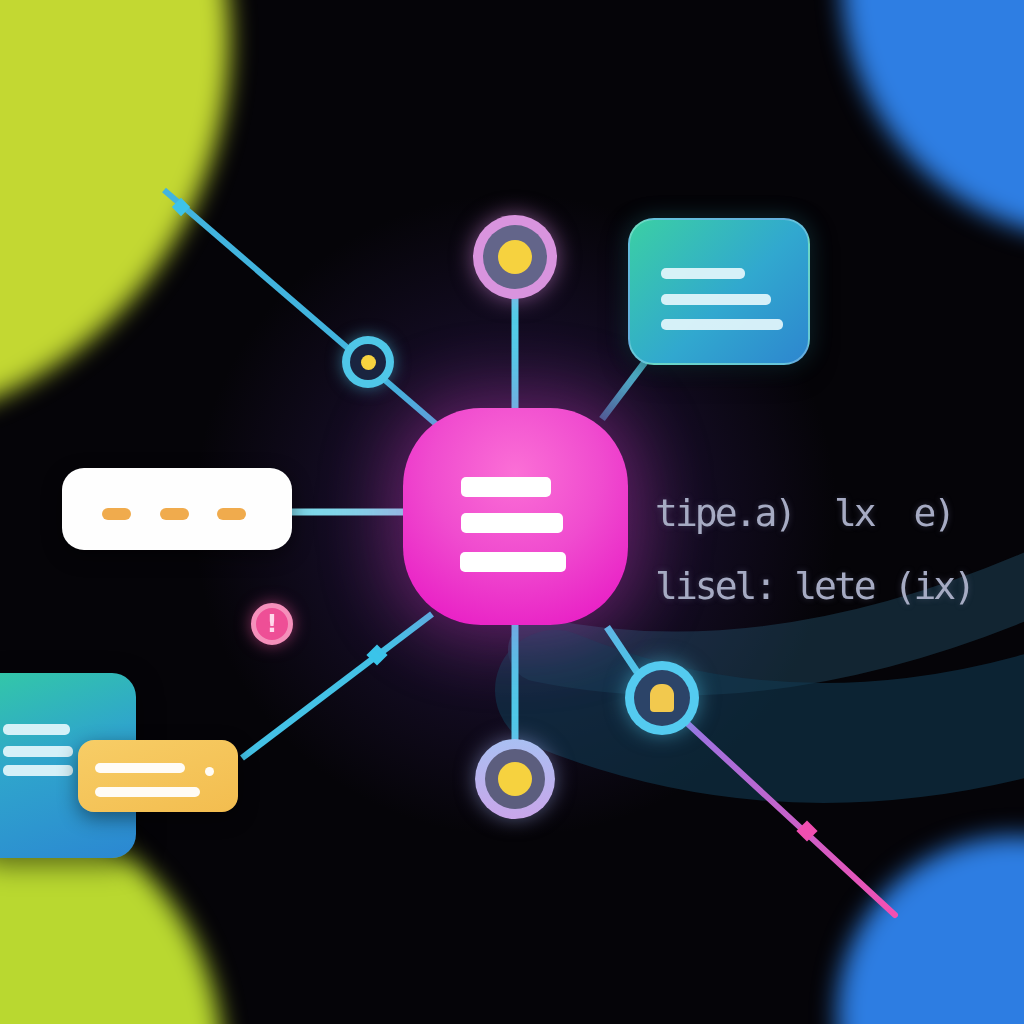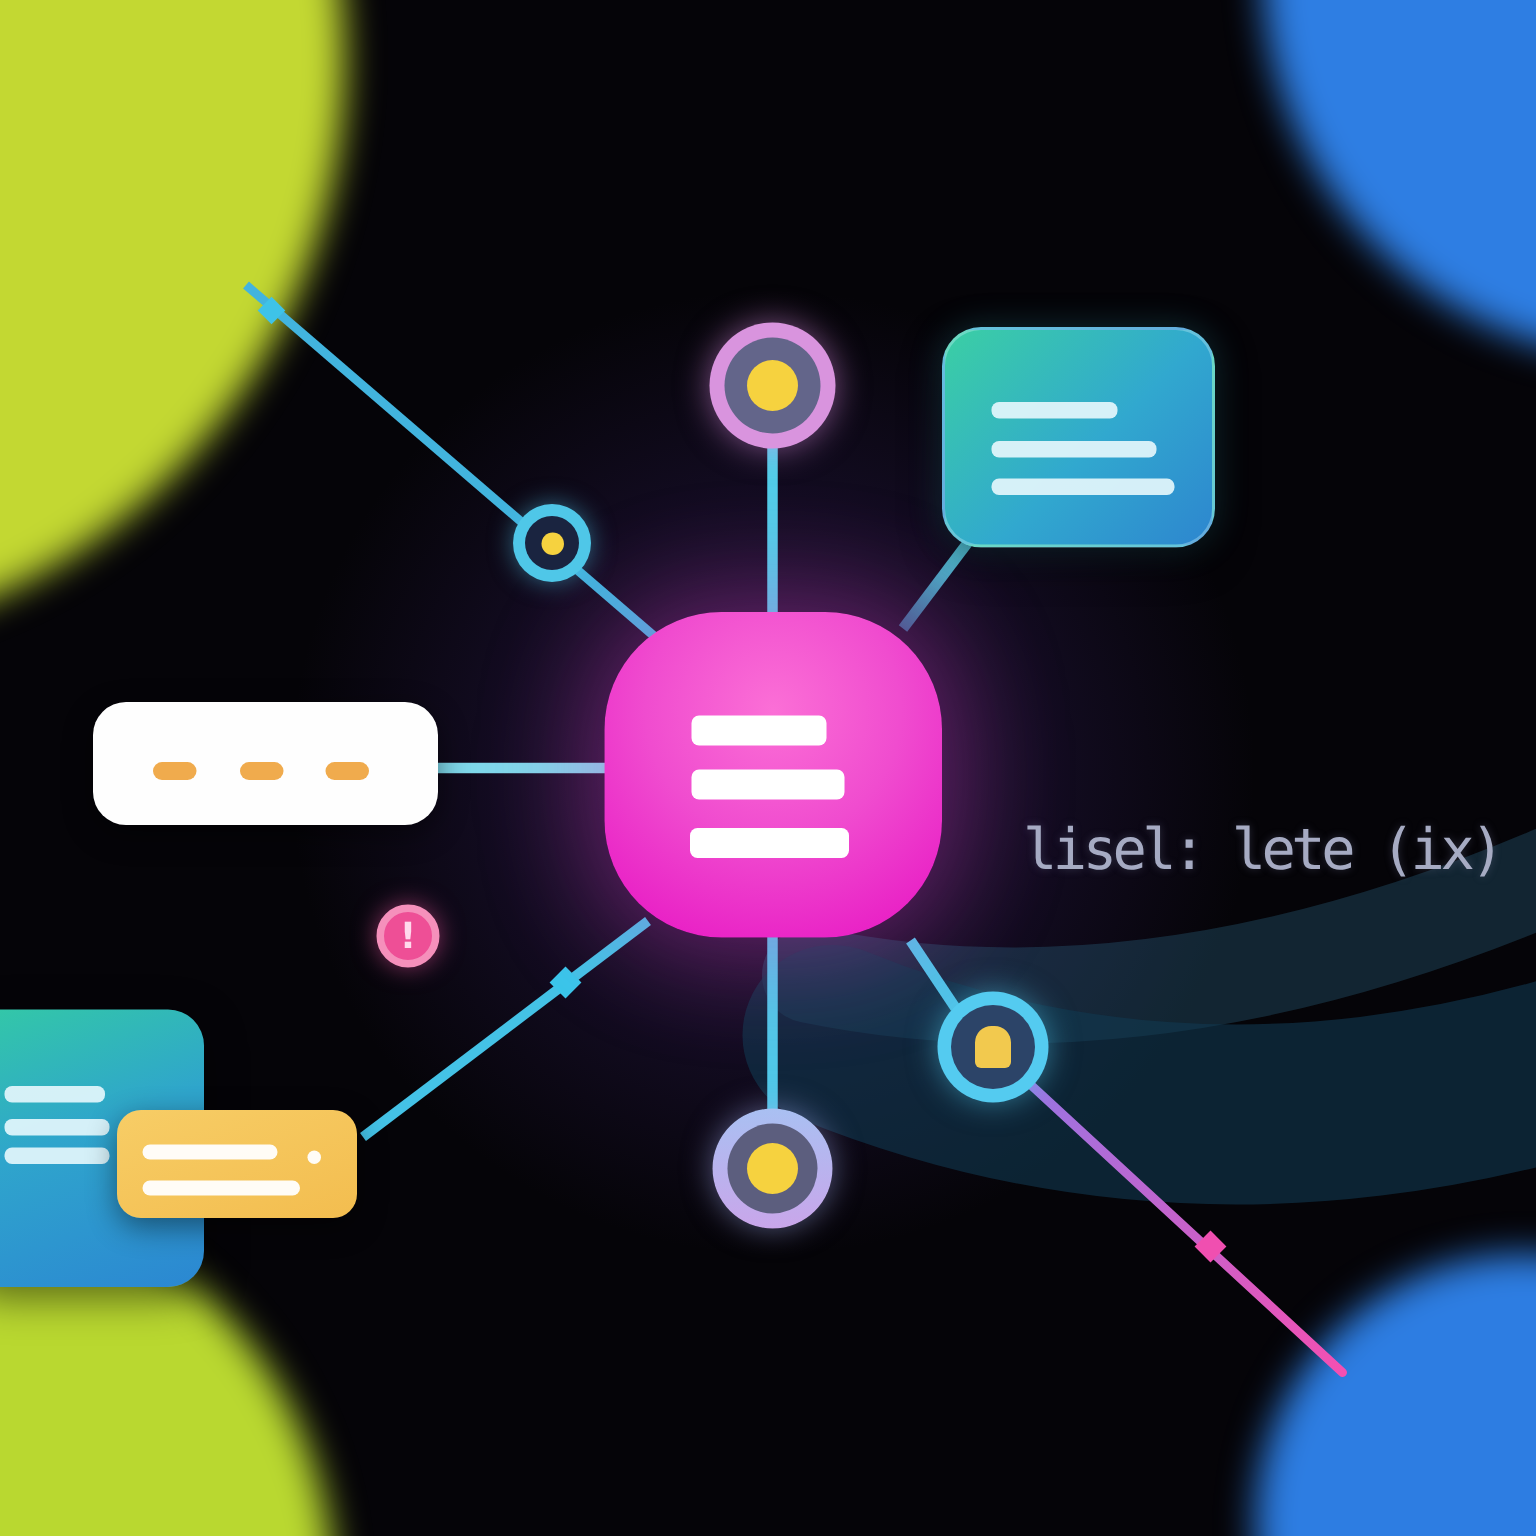--- a/index.html
+++ b/index.html
@@ -76,21 +76,21 @@
     box-shadow:0 6px 20px rgba(0,0,0,0.45);}
   .card-yellow .b1{left:17px;top:23px;width:90px;height:10px;background:rgba(255,255,255,0.95);}
   .card-yellow .b2{left:17px;top:47px;width:105px;height:10px;background:rgba(255,255,255,0.95);}
   .ycdot{position:absolute;left:127px;top:27px;width:9px;height:9px;border-radius:50%;
     background:rgba(255,255,255,0.95);}
 
   
   .code-line{position:absolute;left:655px;color:#a6abc3;white-space:pre;
     font-family:"DejaVu Sans Mono",monospace;font-size:38px;letter-spacing:-3px;
     text-shadow:0 0 6px rgba(120,125,160,0.35);}
-  .cl1{top:406px;} .cl2{top:491px;} .cl3{top:544px;margin-left:27px;}
+  .cl1{top:406px;} .cl2{top:491px;} .cl3{top:564px;}
 </style>
 </head>
 <body>
 
 <div class="stage">
 
   <div class="blob blob-tl"></div>
   <div class="blob blob-tr"></div>
   <div class="blob blob-bl"></div>
   <div class="blob blob-br"></div>
@@ -174,15 +174,16 @@
       <div class="tbar b1"></div>
       <div class="tbar b2"></div>
       <div class="tbar b3"></div>
     </div>
     <div class="card card-yellow">
       <div class="tbar b1"></div>
       <div class="tbar b2"></div>
       <div class="ycdot"></div>
     </div>
 
+    <div class="code-line cl2">tipe.a)  lx  e)</div>
     <div class="code-line cl3">lisel: lete (ix)</div>
   </div>
 </div>
 
 </body></html>

